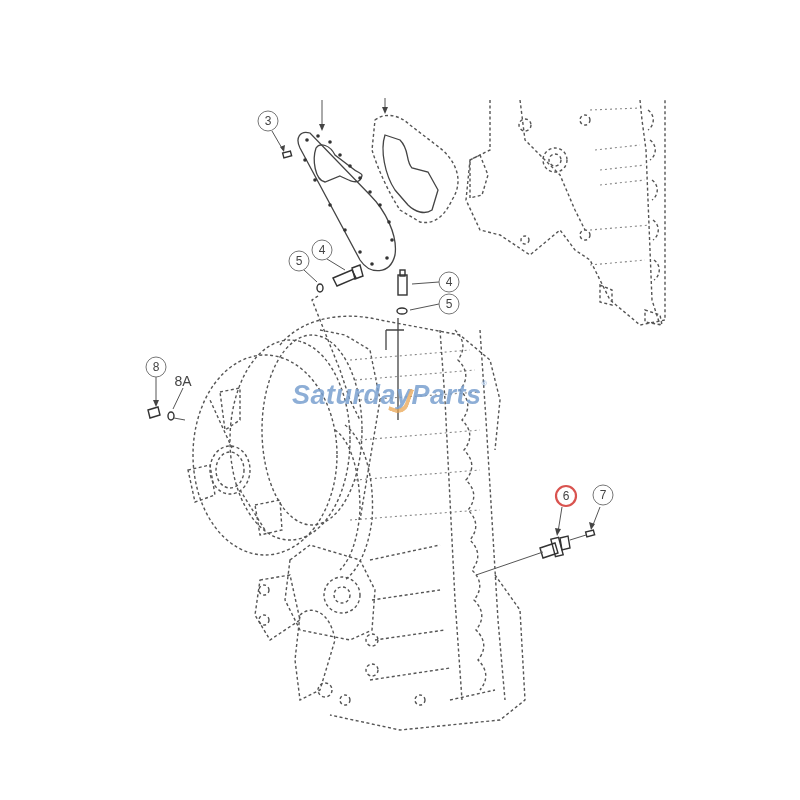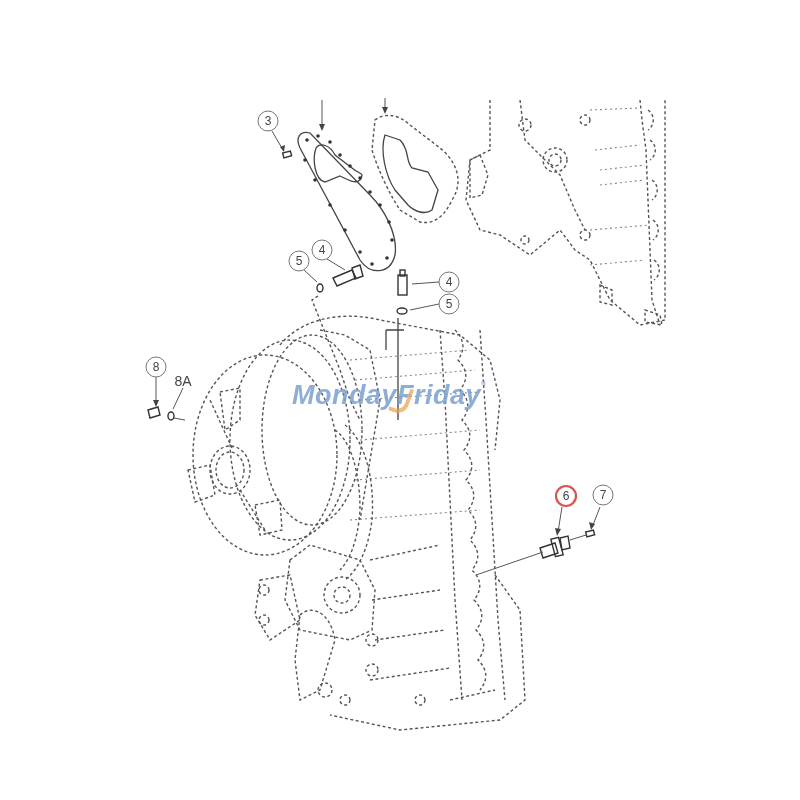--- a/index.html
+++ b/index.html
@@ -196,15 +196,15 @@
     <circle cx="566" cy="496" r="10" fill="#fff" stroke="#d9534f" stroke-width="2.2"></circle>
     <text class="callout-text" x="566" y="496">6</text>
   </g>
   <g>
     <circle cx="603" cy="495" r="10" fill="#fff" stroke="#777" stroke-width="1"></circle>
     <text class="callout-text" x="603" y="495">7</text>
   </g>
 </svg>
 
 <div class="watermark">
-  <span>Monday</span><span>Friday</span><span class="reg">®</span>
+  <span>Saturday</span><span>Parts</span><span class="reg">®</span>
   <div class="swoosh"></div>
 </div>
 
 </body></html>

